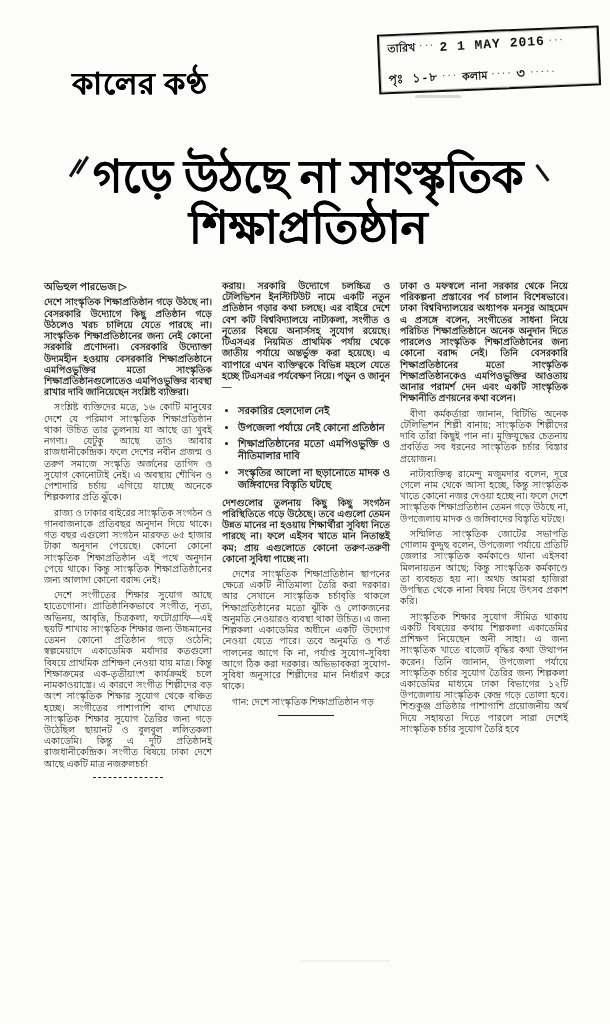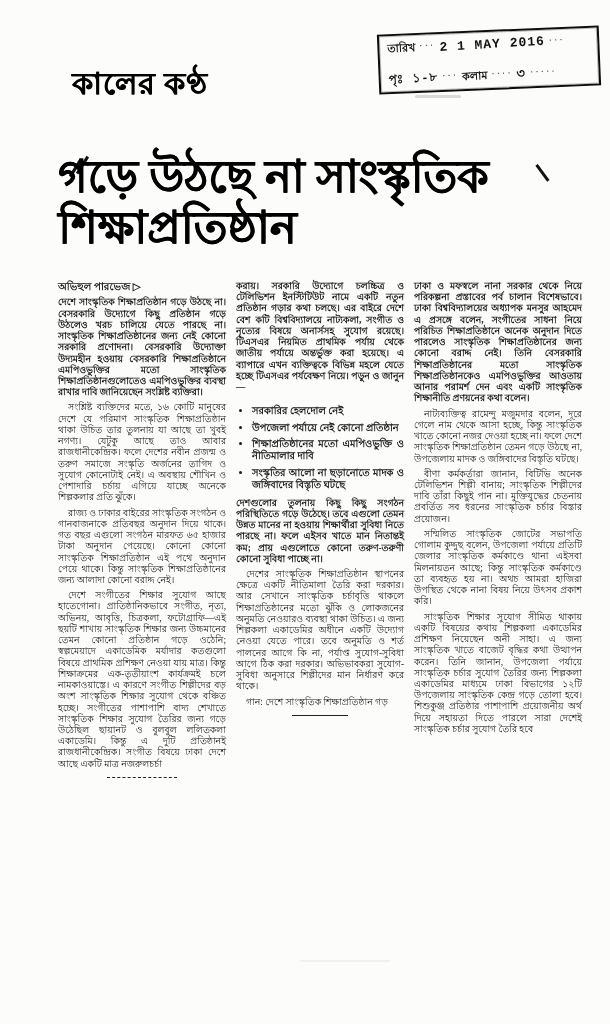--- a/index.html
+++ b/index.html
@@ -20,29 +20,29 @@
   .dots{letter-spacing:2px;font-size:10px;transform:translateY(-2px);color:#222;}
   .handwrite{font-family:"Liberation Mono", monospace;font-weight:bold;font-size:13px;
     transform:rotate(-1deg);letter-spacing:1px;}
   .handwrite.small{font-size:12px;}
 
   
   .masthead{position:absolute;left:72px;top:60px;font-size:30px;font-weight:900;
     letter-spacing:1px;color:#000;text-shadow:0.5px 0 #000;}
 
   
-  .headline{position:absolute;left:58px;top:152px;width:500px;
+  .headline{position:absolute;left:58px;top:152px;width:500px;text-align:center;
     font-weight:800;color:#000;line-height:1.14;font-size:45px;text-shadow:0.6px 0 #000;}
   .pen-stroke{position:absolute;background:#111;width:2.5px;height:20px;}
   .ps-l1{left:74px;top:158px;transform:rotate(32deg);}
   .ps-l2{left:81px;top:155px;transform:rotate(32deg);}
   .ps-r1{left:541px;top:163px;transform:rotate(-36deg);}
 
   
-  .body-cols{position:absolute;left:58px;top:281px;width:524px;display:flex;gap:10px;}
+  .body-cols{position:absolute;left:44px;top:281px;width:524px;display:flex;gap:10px;}
   .col{width:168px;font-size:9.3px;line-height:1.21;text-align:justify;color:#1b1b1b;
     filter:blur(0.28px);word-break:break-word;}
   .byline{font-weight:bold;font-size:10.2px;margin:0 0 4px 0;filter:none;}
   .col p{margin:0 0 4px 0;text-indent:10px;}
   .col p.noindent{text-indent:0;font-weight:bold;}
   .bullets{margin:12px 0 6px 4px;padding:0 0 0 12px;list-style:disc outside;}
   .bullets li{font-weight:bold;font-size:9.9px;line-height:1.25;margin:0 0 4px 0;}
   .end-rule{border-top:1.6px solid #222;width:56px;margin:7px auto 0 auto;}
   .end-rule.dashed{border-top-style:dashed;width:70px;}
 </style>
@@ -102,20 +102,20 @@
         <li>সংস্কৃতির আলো না ছড়ানোতে মাদক ও জঙ্গিবাদের বিস্তৃতি ঘটছে</li>
       </ul>
       <p class="noindent">দেশগুলোর তুলনায় কিছু কিছু সংগঠন পরিস্থিতিতে গড়ে উঠেছে। তবে এগুলো তেমন উন্নত মানের না হওয়ায় শিক্ষার্থীরা সুবিধা নিতে পারছে না। ফলে এইসব খাতে মান নিতান্তই কম; প্রায় এগুলোতে কোনো তরুণ-তরুণী কোনো সুবিধা পাচ্ছে না।</p>
       <p>দেশের সাংস্কৃতিক শিক্ষাপ্রতিষ্ঠান স্থাপনের ক্ষেত্রে একটি নীতিমালা তৈরি করা দরকার। আর সেখানে সাংস্কৃতিক চর্চাবৃত্তি থাকলে শিক্ষাপ্রতিষ্ঠানের মতো ঝুঁকি ও লোকজনের অনুমতি নেওয়ারও ব্যবস্থা থাকা উচিত। এ জন্য শিল্পকলা একাডেমির অধীনে একটি উদ্যোগ নেওয়া যেতে পারে। তবে অনুমতি ও শর্ত পালনের আগে কি না, পর্যাপ্ত সুযোগ-সুবিধা আগে ঠিক করা দরকার। অভিভাবকরা সুযোগ-সুবিধা অনুসারে শিল্পীদের মান নির্ধারণ করে থাকে।</p>
       <p>গান: দেশে সাংস্কৃতিক শিক্ষাপ্রতিষ্ঠান গড়</p>
       <div class="end-rule"></div>
     </div>
 
     <div class="col">
       <p class="noindent">ঢাকা ও মফস্বলে নানা সরকার থেকে নিয়ে পরিকল্পনা প্রস্তাবের পর্ব চালান বিশেষভাবে। ঢাকা বিশ্ববিদ্যালয়ের অধ্যাপক মনসুর আহমেদ এ প্রসঙ্গে বলেন, সংগীতের সাধনা নিয়ে পরিচিত শিক্ষাপ্রতিষ্ঠানে অনেক অনুদান দিতে পারলেও সাংস্কৃতিক শিক্ষাপ্রতিষ্ঠানের জন্য কোনো বরাদ্দ নেই। তিনি বেসরকারি শিক্ষাপ্রতিষ্ঠানের মতো সাংস্কৃতিক শিক্ষাপ্রতিষ্ঠানকেও এমপিওভুক্তির আওতায় আনার পরামর্শ দেন এবং একটি সাংস্কৃতিক শিক্ষানীতি প্রণয়নের কথা বলেন।</p>
+      <p>বীণা কর্মকর্তারা জানান, বিটিভি অনেক টেলিভিশন শিল্পী বানায়; সাংস্কৃতিক শিল্পীদের দাবি তাঁরা কিছুই পান না। মুক্তিযুদ্ধের চেতনায় প্রবর্তিত সব ধরনের সাংস্কৃতিক চর্চার বিস্তার প্রয়োজন।</p>
       <p>নাট্যব্যক্তিত্ব রামেন্দু মজুমদার বলেন, দূরে গেলে নাম থেকে আসা হচ্ছে, কিন্তু সাংস্কৃতিক খাতে কোনো নজর দেওয়া হচ্ছে না। ফলে দেশে সাংস্কৃতিক শিক্ষাপ্রতিষ্ঠান তেমন গড়ে উঠছে না, উপজেলায় মাদক ও জঙ্গিবাদের বিস্তৃতি ঘটছে।</p>
-      <p>বীণা কর্মকর্তারা জানান, বিটিভি অনেক টেলিভিশন শিল্পী বানায়; সাংস্কৃতিক শিল্পীদের দাবি তাঁরা কিছুই পান না। মুক্তিযুদ্ধের চেতনায় প্রবর্তিত সব ধরনের সাংস্কৃতিক চর্চার বিস্তার প্রয়োজন।</p>
       <p>সম্মিলিত সাংস্কৃতিক জোটের সভাপতি গোলাম কুদ্দুছ বলেন, উপজেলা পর্যায়ে প্রতিটি জেলার সাংস্কৃতিক কর্মকাণ্ডে থানা এইসবা মিলনায়তন আছে; কিন্তু সাংস্কৃতিক কর্মকাণ্ডে তা ব্যবহৃত হয় না। অথচ আমরা হাজিরা উপস্থিত থেকে নানা বিষয় নিয়ে উৎসব প্রকাশ করি।</p>
       <p>সাংস্কৃতিক শিক্ষার সুযোগ সীমিত থাকায় একটি বিষয়ের কথায় শিল্পকলা একাডেমির প্রশিক্ষণ নিয়েছেন অনী সাহা। এ জন্য সাংস্কৃতিক খাতে বাজেট বৃদ্ধির কথা উত্থাপন করেন। তিনি জানান, উপজেলা পর্যায়ে সাংস্কৃতিক চর্চার সুযোগ তৈরির জন্য শিল্পকলা একাডেমির মাধ্যমে ঢাকা বিভাগের ১২টি উপজেলায় সাংস্কৃতিক কেন্দ্র গড়ে তোলা হবে। শিশুকুঞ্জ প্রতিষ্ঠার পাশাপাশি প্রয়োজনীয় অর্থ দিয়ে সহায়তা দিতে পারলে সারা দেশেই সাংস্কৃতিক চর্চার সুযোগ তৈরি হবে</p>
     </div>
 
   </div>
 </div>
 
 </body></html>

